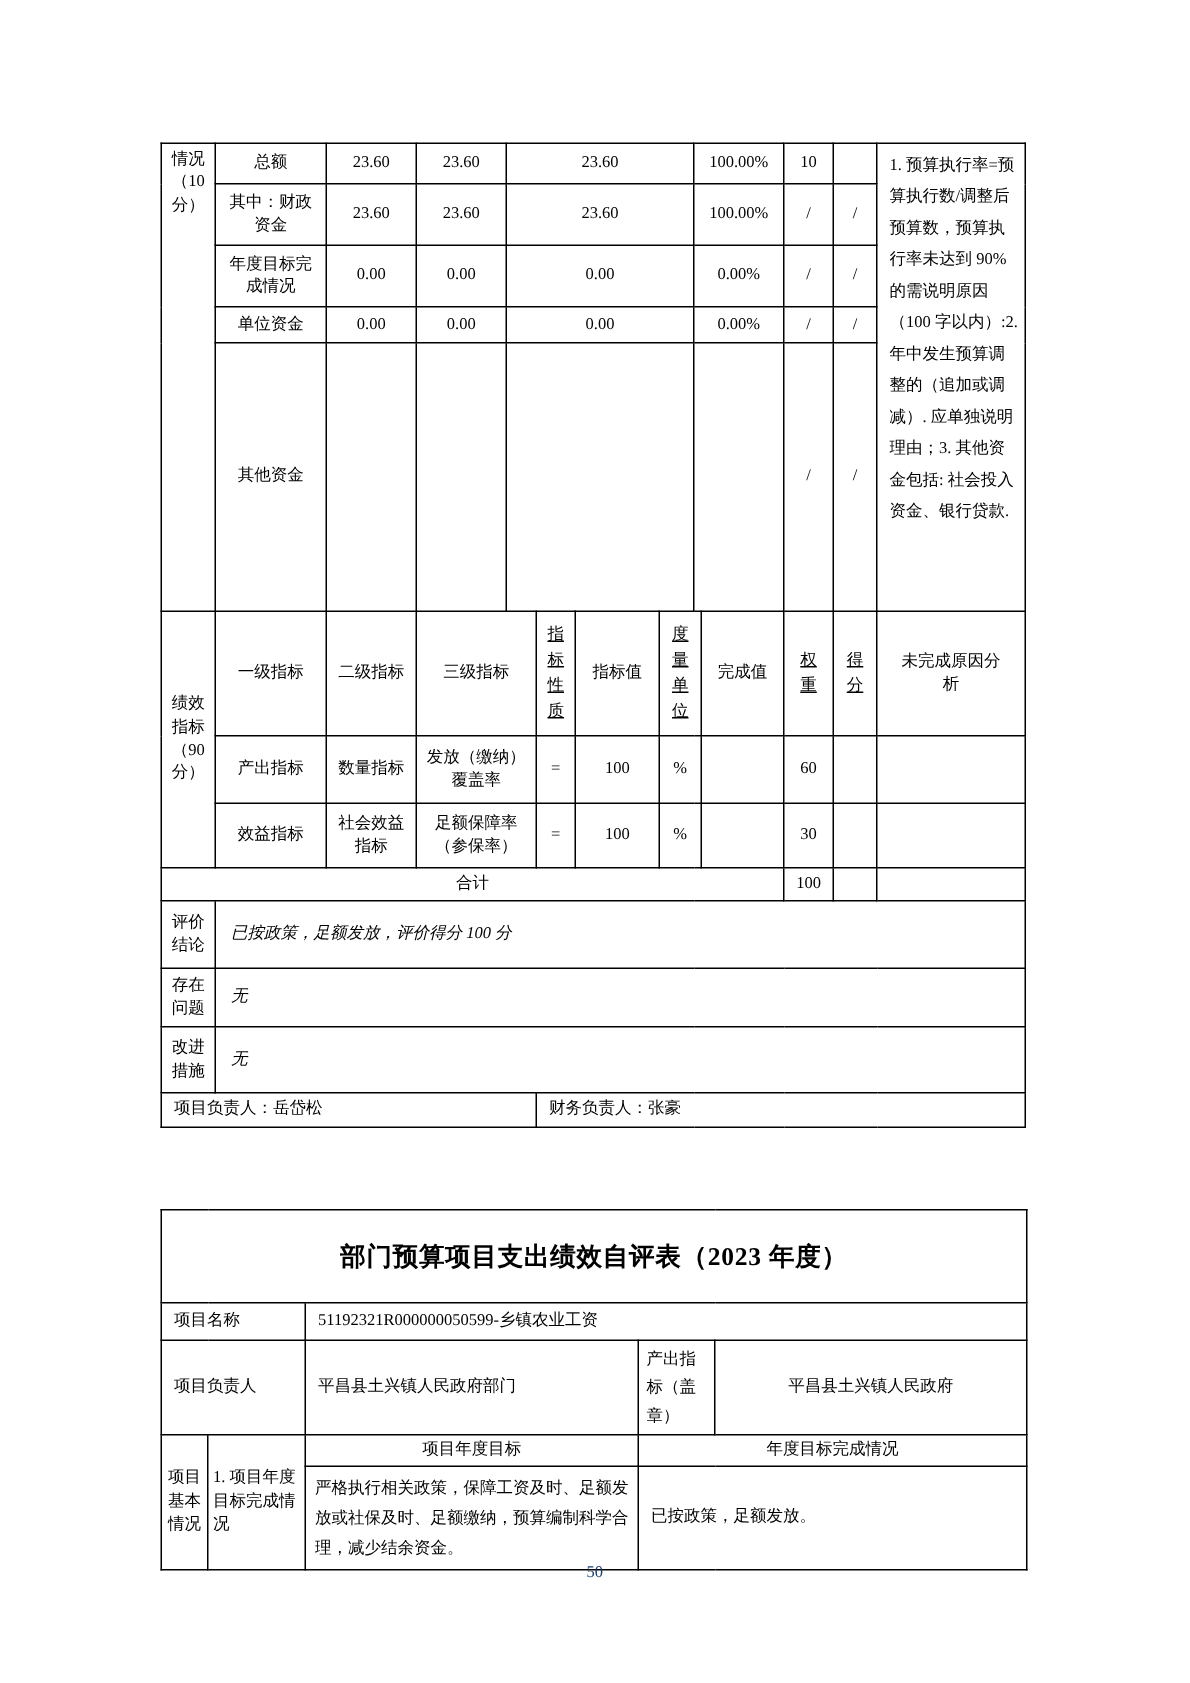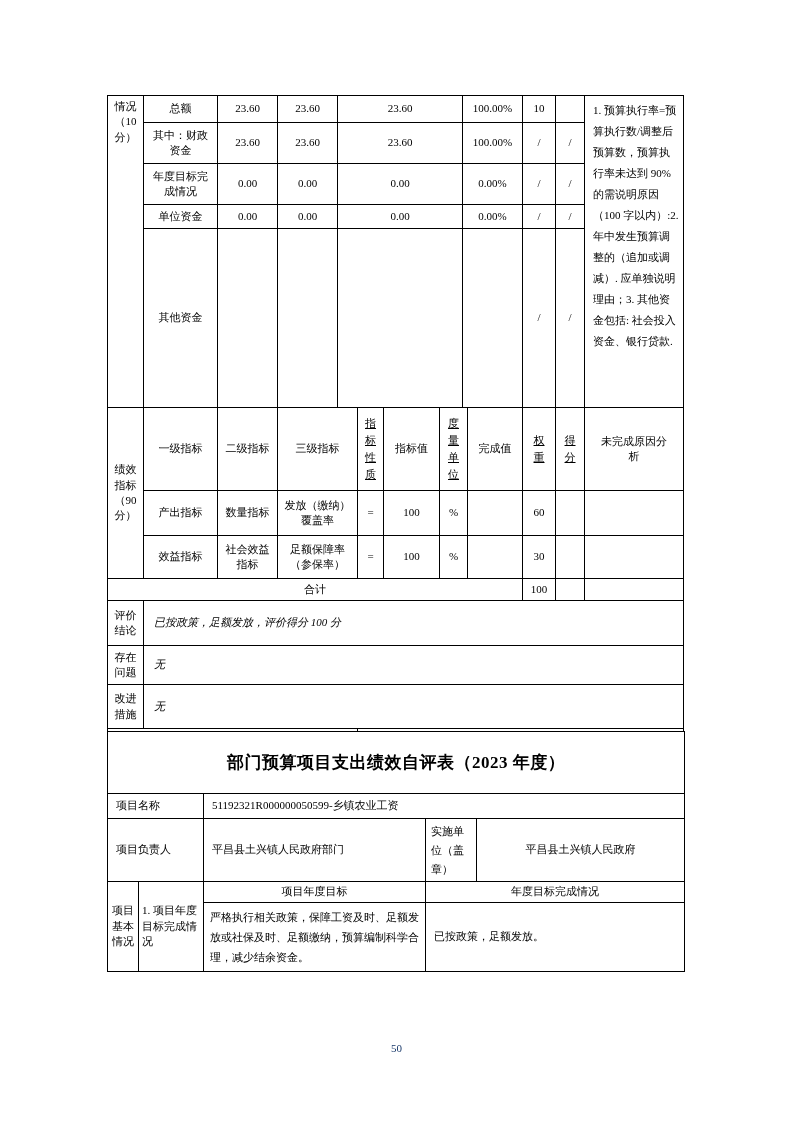--- a/index.html
+++ b/index.html
@@ -6,21 +6,21 @@
   body{
     width:793px;height:1122px;background:#ffffff;position:relative;
     font-family:"Liberation Serif","DejaVu Serif",serif;color:#000;
   }
   table{border-collapse:collapse;table-layout:fixed;background:#fff;}
   td{
     border:1px solid #000;font-size:11px;line-height:1.4;text-align:center;
     vertical-align:middle;padding:1px 4px;overflow:hidden;word-break:break-word;
   }
   #t1{position:absolute;left:107px;top:95px;width:530px;}
-  #t2{position:absolute;left:107px;top:731px;width:578px;font-family:Liberation Serif, serif;}
+  #t2{position:absolute;left:107px;top:806px;width:578px;font-family:Liberation Serif, serif;}
   .tL{text-align:left;}
   .vT{vertical-align:top;}
   .kai{font-style:italic;}
   .note{
     text-align:left;vertical-align:top;
     line-height:21px;padding:4px 3px 4px 8px;
   }
   .ttl{font-weight:bold;font-size:17px;letter-spacing:0.5px;}
   .stack{display:inline-block;width:12px;line-height:17px;word-break:break-all;text-decoration:underline;}
   .reasonHd{padding:2px 12px;}
@@ -191,21 +191,21 @@
     </tr>
 
     <tr style="height:25px">
       <td colspan="2" class="tL" style="padding-left:8px">项目名称</td>
       <td colspan="3" class="tL" style="padding-left:8px">51192321R000000050599-乡镇农业工资</td>
     </tr>
 
     <tr style="height:63px">
       <td colspan="2" class="tL" style="padding-left:8px">项目负责人</td>
       <td class="tL" style="padding-left:8px">平昌县土兴镇人民政府部门</td>
-      <td class="unitLbl" style="padding-left:5px">实施单位（盖章）</td>
+      <td class="unitLbl" style="padding-left:5px">产出指标（盖章）</td>
       <td>平昌县土兴镇人民政府</td>
     </tr>
 
     <tr style="height:21px">
       <td rowspan="2" style="padding:1px 3px">项目基本情况</td>
       <td rowspan="2" class="tL" style="padding:1px 3px">1. 项目年度目标完成情况</td>
       <td>项目年度目标</td>
       <td colspan="2">年度目标完成情况</td>
     </tr>
 

